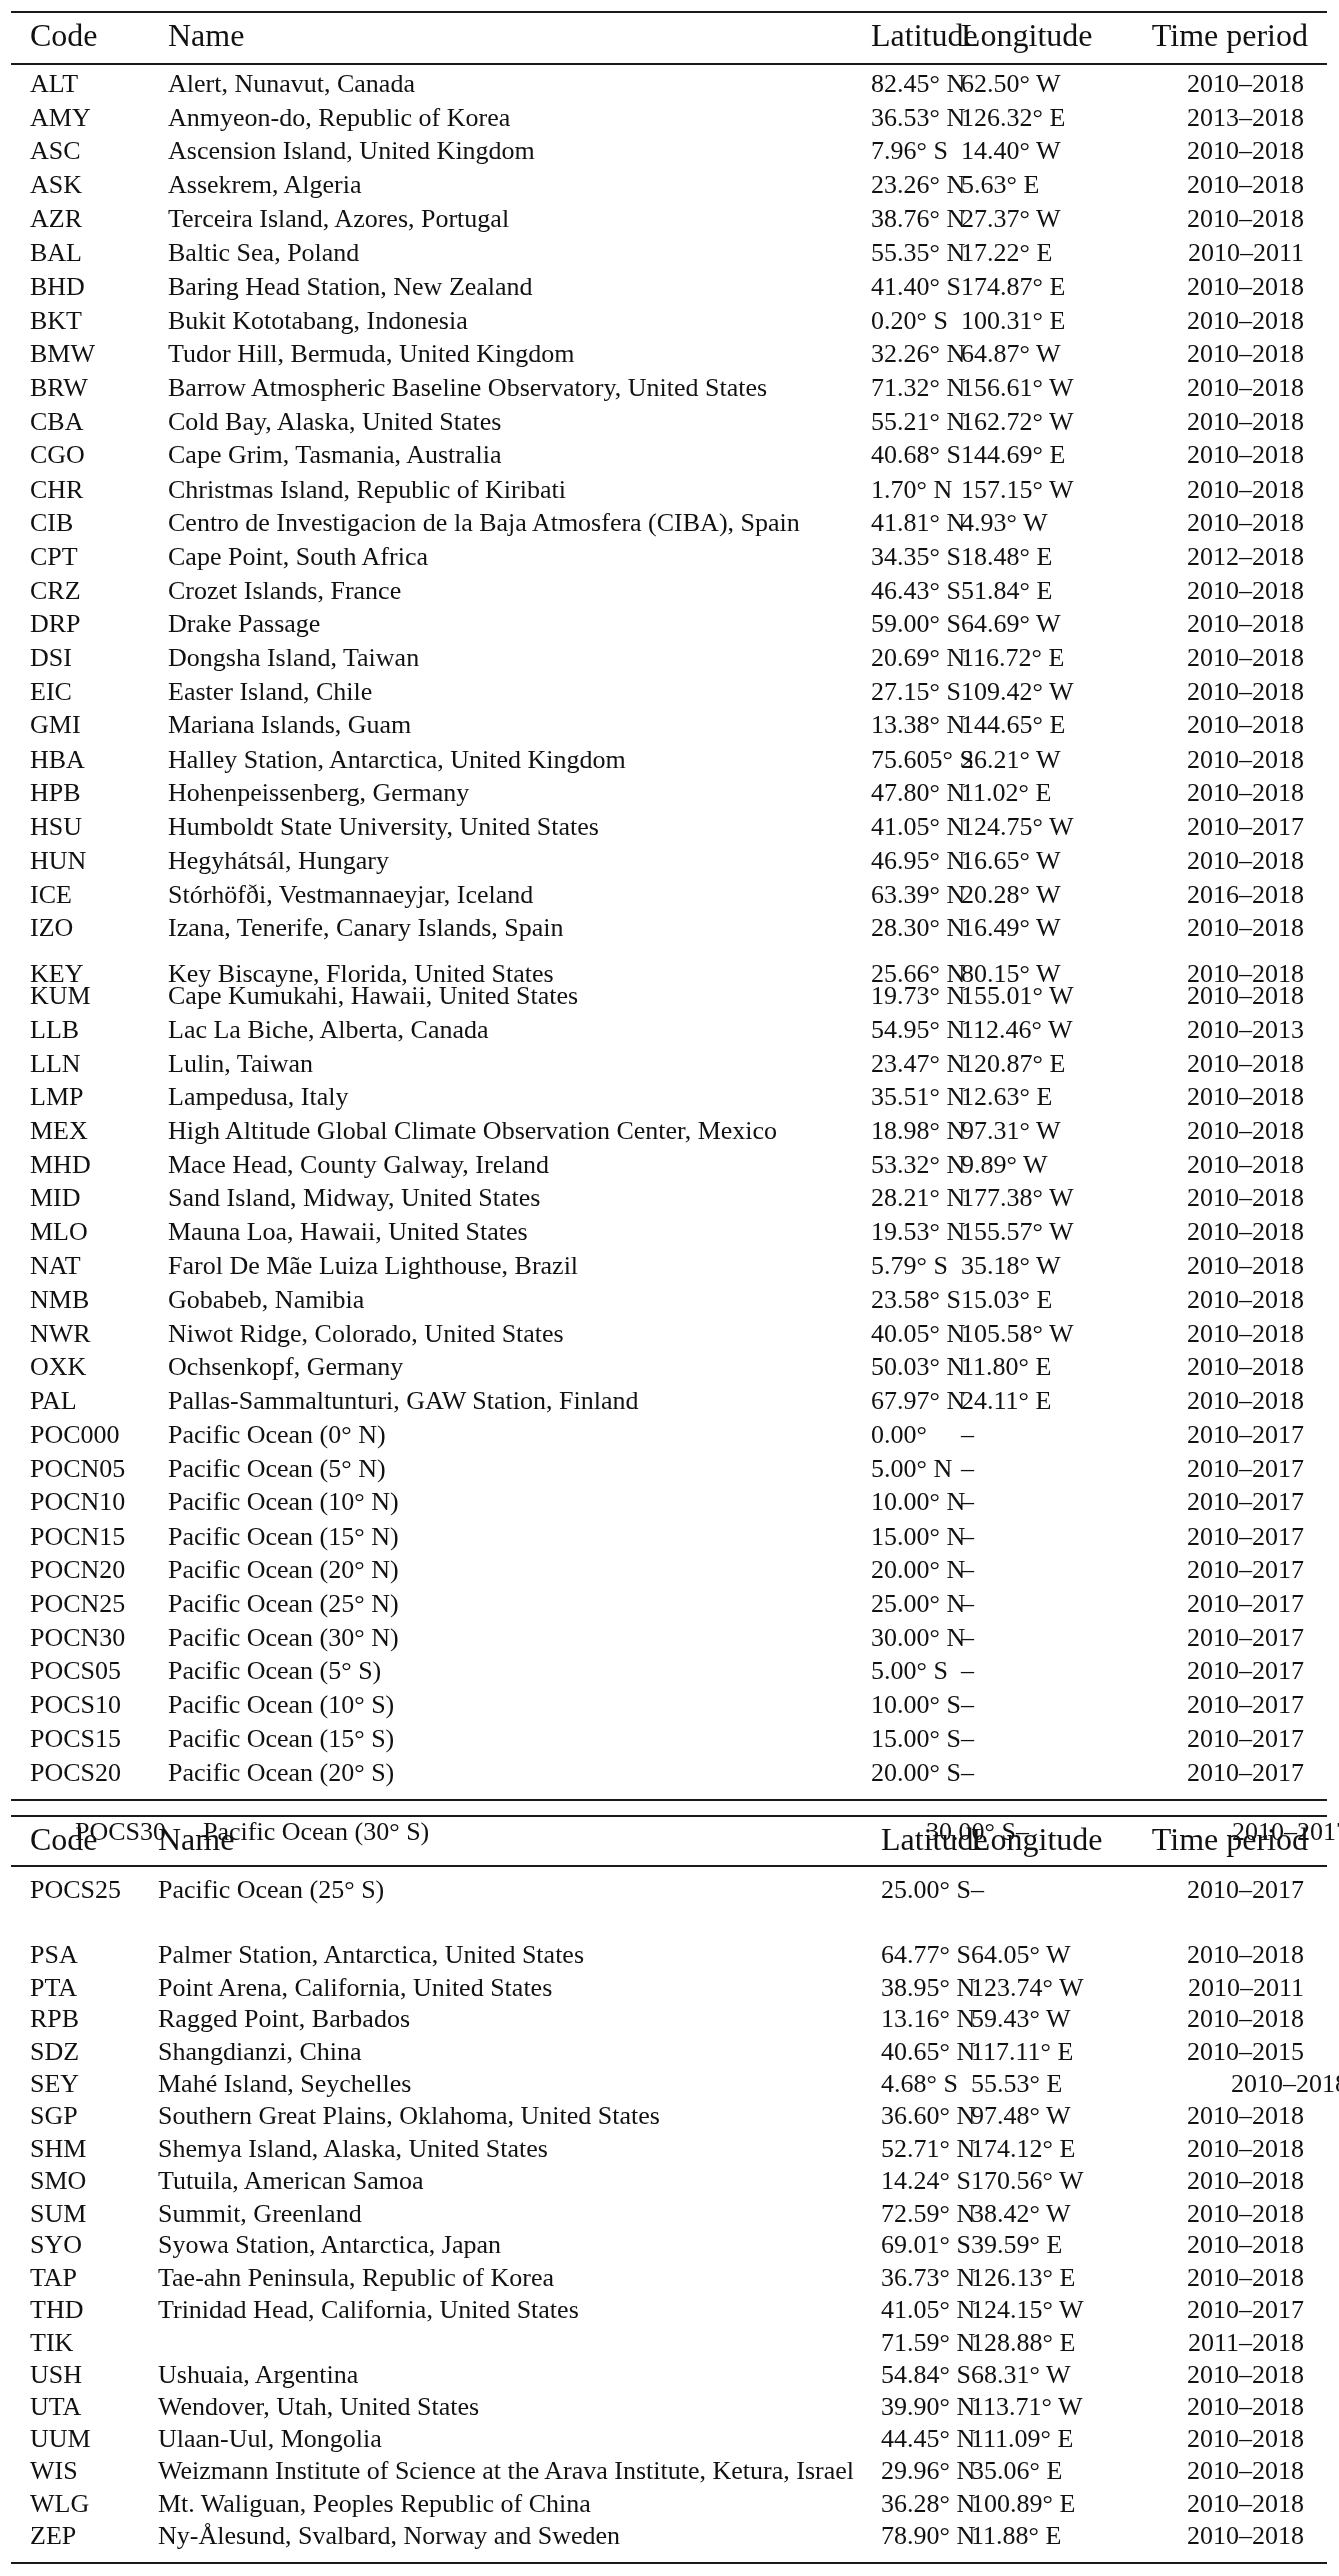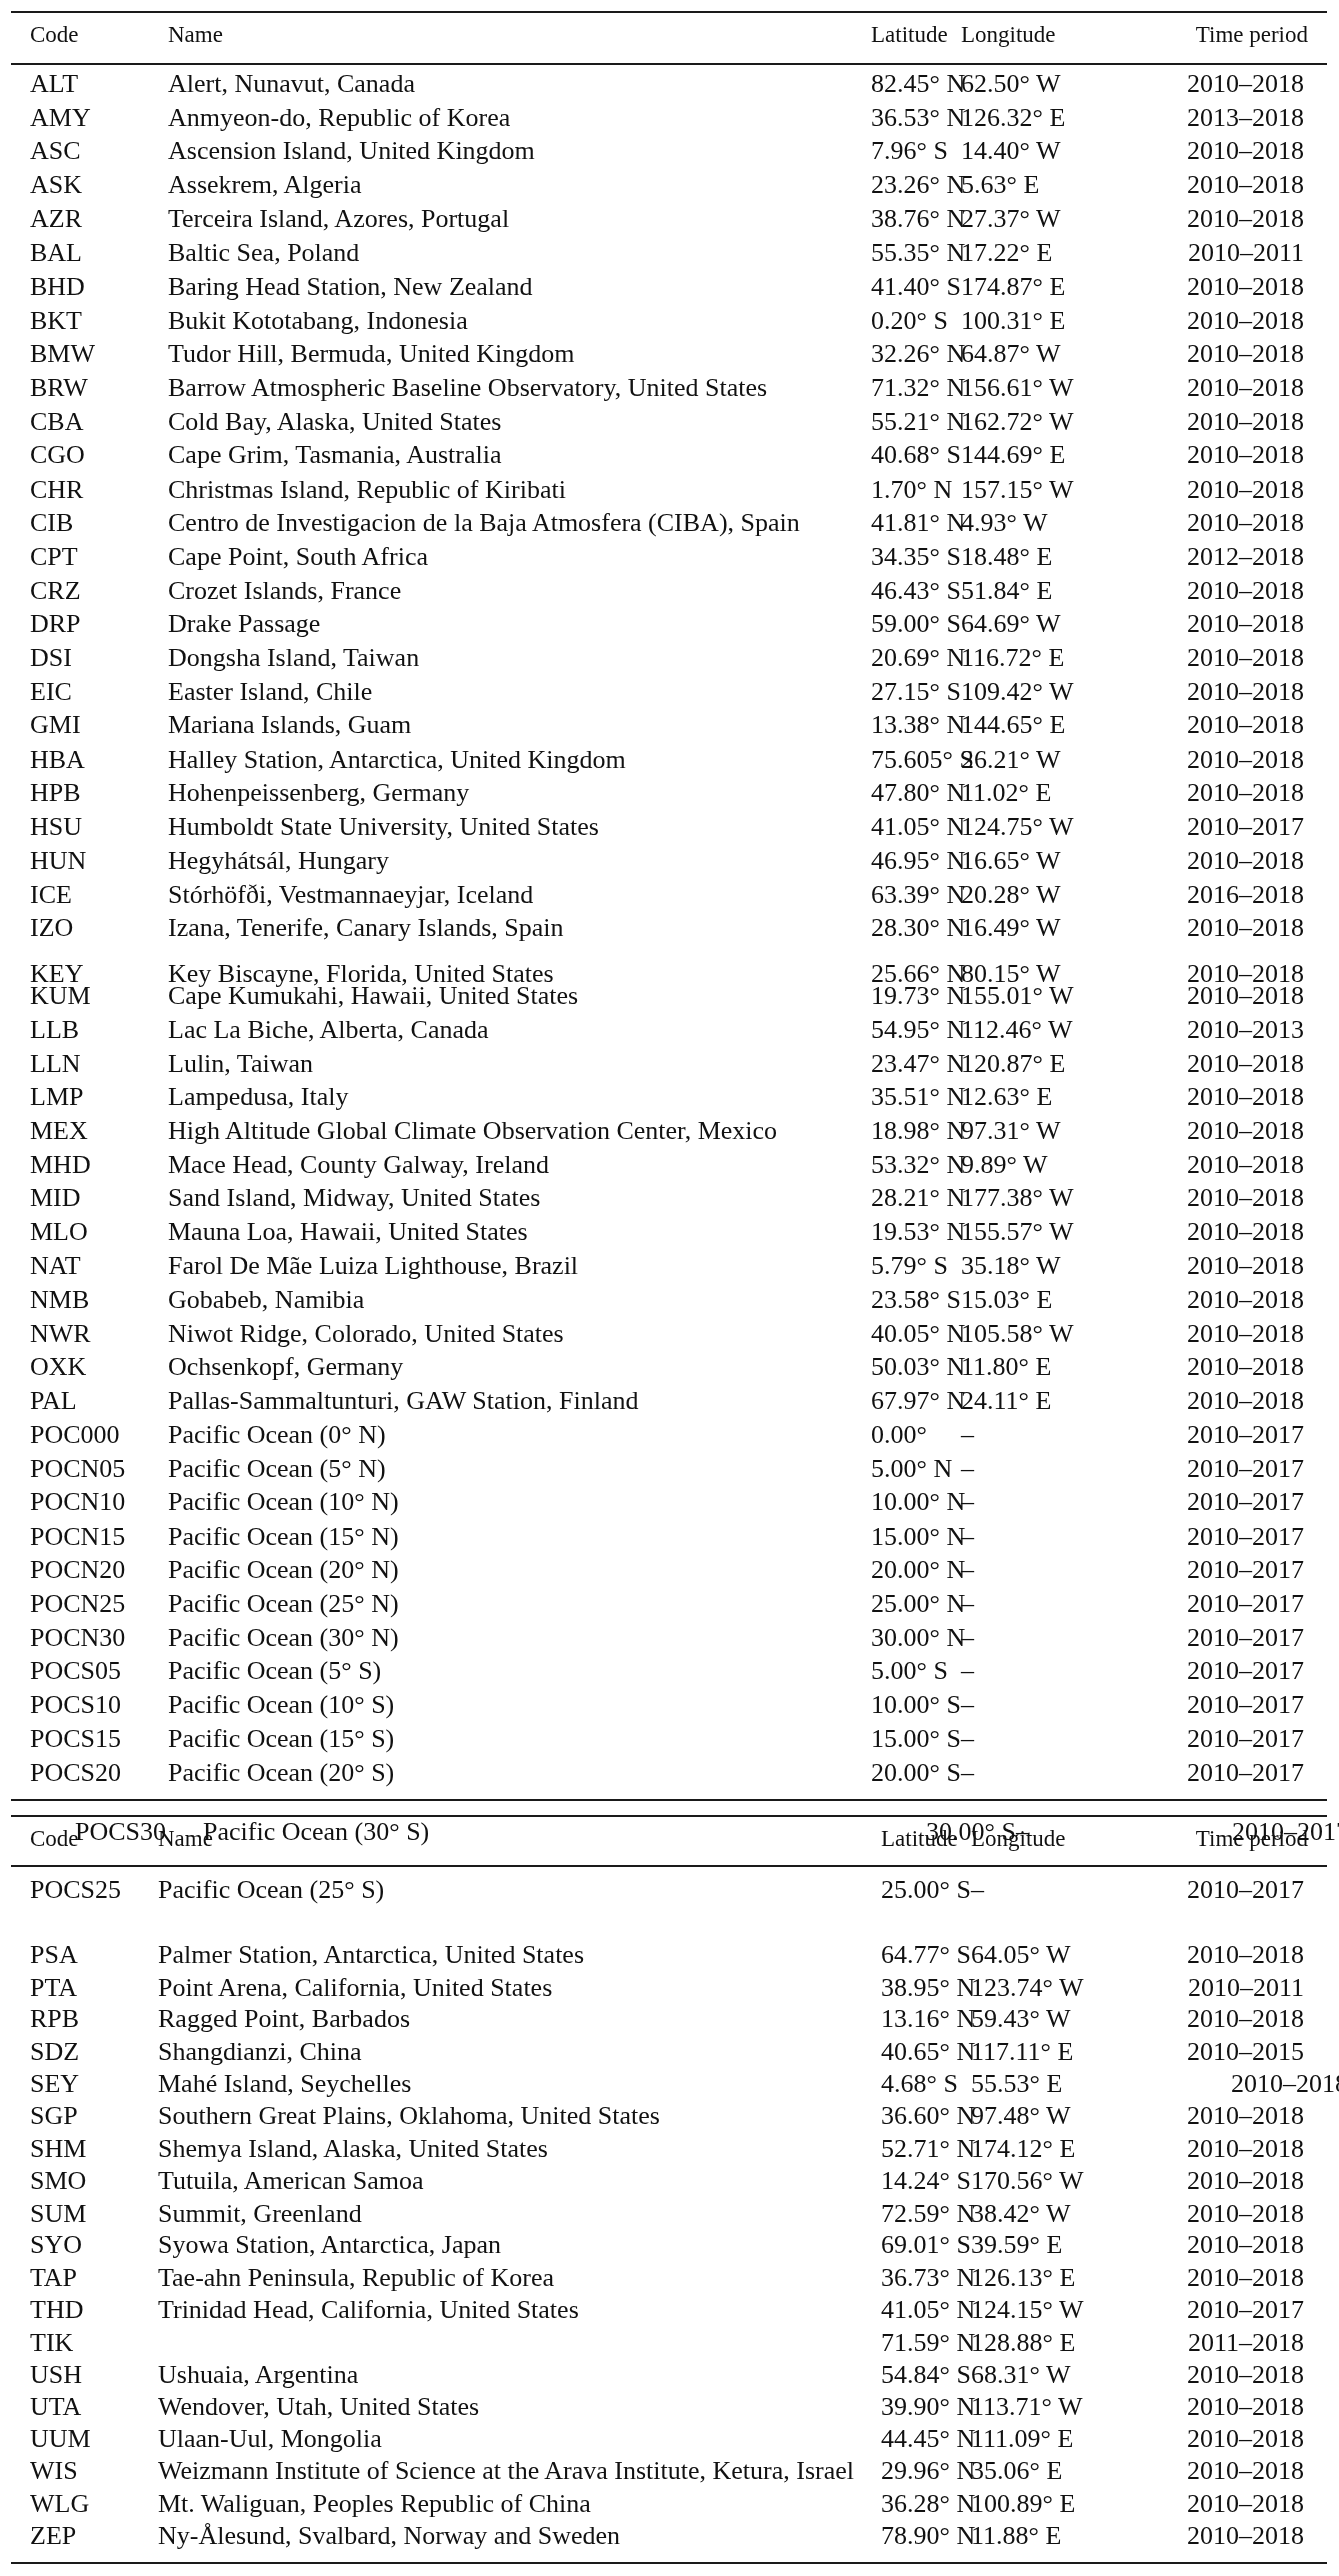--- a/index.html
+++ b/index.html
@@ -9,21 +9,21 @@
   .row { position: absolute; left: 0; width: 1339px; height: 32px; }
   .cell { position: absolute; top: 0; font-size: 26px; line-height: 32px; white-space: nowrap; }
   .c-code { left: 30px; }
   .t1 .c-name { left: 168px; }
   .t2 .c-name { left: 158px; }
   .t1 .c-lat { left: 871px; }
   .t1 .c-lon { left: 961px; }
   .t2 .c-lat { left: 881px; }
   .t2 .c-lon { left: 971px; }
   .c-time { right: 35px; text-align: right; }
-  .hdr .cell { font-size: 23px; }
+  .hdr .cell { font-size: 32px; }
   .hdr .c-time { right: 31px; }
 </style>
 </head>
 <body>
 
 <div>
   <div class="rule" style="top:11px"></div>
   <div class="row hdr t1" style="top:19.4px">
     <span class="cell c-code">Code</span>
     <span class="cell c-name">Name</span>

